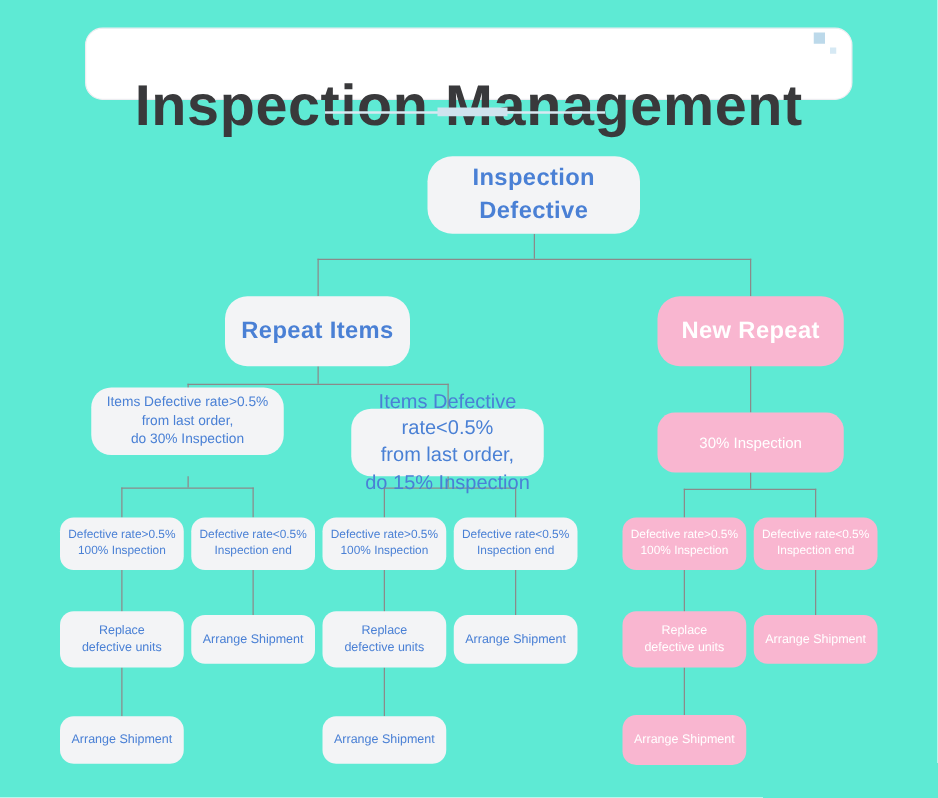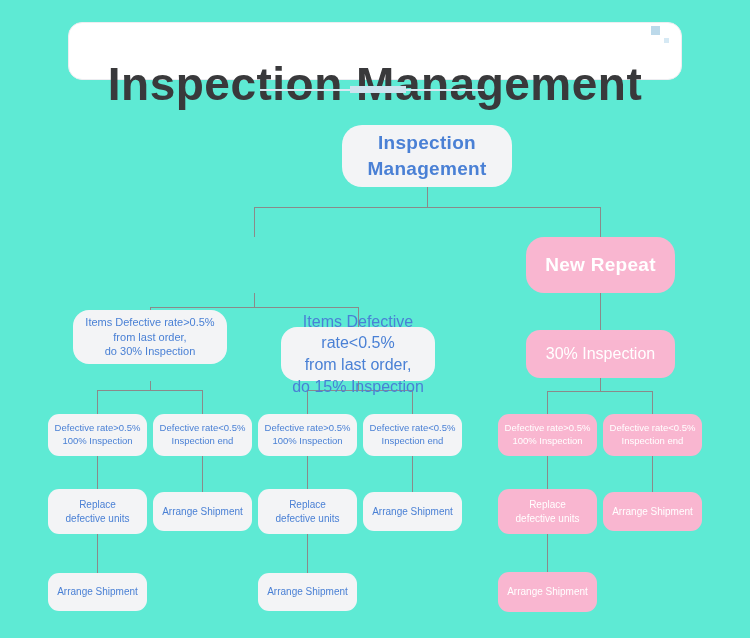--- a/index.html
+++ b/index.html
@@ -70,31 +70,32 @@
   <div class="vl" style="left:202px;top:456px;height:36px"></div>
   <div class="vl" style="left:307px;top:456px;height:34px"></div>
   <div class="vl" style="left:412px;top:456px;height:36px"></div>
   <div class="vl" style="left:547px;top:456px;height:34px"></div>
   <div class="vl" style="left:652px;top:456px;height:36px"></div>
   <div class="vl" style="left:97px;top:534px;height:39px"></div>
   <div class="vl" style="left:307px;top:534px;height:39px"></div>
   <div class="vl" style="left:547px;top:534px;height:38px"></div>
 
   <div class="node gray big" style="left:342px;top:125px;width:170px;height:62px;border-radius:20px">Inspection
-Management</div>
+Defective</div>
 
+  <div class="node gray big" style="left:180px;top:237px;width:148px;height:56px;border-radius:18px">Repeat Items</div>
   <div class="node pink big" style="left:526px;top:237px;width:149px;height:56px;border-radius:18px">New Repeat</div>
 
   <div class="node gray" style="left:73px;top:310px;width:154px;height:54px;border-radius:16px;font-size:11px">Items Defective rate&gt;0.5%
 from last order,
 do 30% Inspection</div>
   <div class="node gray" style="left:281px;top:327px;width:154px;height:54px;border-radius:16px;font-size:16px">Items Defective rate&lt;0.5%
 from last order,
 do 15% Inspection</div>
-  <div class="node pink" style="left:526px;top:330px;width:149px;height:48px;border-radius:14px;font-size:16px">30% Inspection</div>
+  <div class="node pink" style="left:526px;top:330px;width:149px;height:48px;border-radius:14px;font-size:12px">30% Inspection</div>
 
   <div class="node gray" style="left:48px;top:414px;width:99px;height:42px;border-radius:11px;font-size:9.5px">Defective rate&gt;0.5%
 100% Inspection</div>
   <div class="node gray" style="left:153px;top:414px;width:99px;height:42px;border-radius:11px;font-size:9.5px">Defective rate&lt;0.5%
 Inspection end</div>
   <div class="node gray" style="left:258px;top:414px;width:99px;height:42px;border-radius:11px;font-size:9.5px">Defective rate&gt;0.5%
 100% Inspection</div>
   <div class="node gray" style="left:363px;top:414px;width:99px;height:42px;border-radius:11px;font-size:9.5px">Defective rate&lt;0.5%
 Inspection end</div>
   <div class="node pink" style="left:498px;top:414px;width:99px;height:42px;border-radius:11px;font-size:9.5px">Defective rate&gt;0.5%

